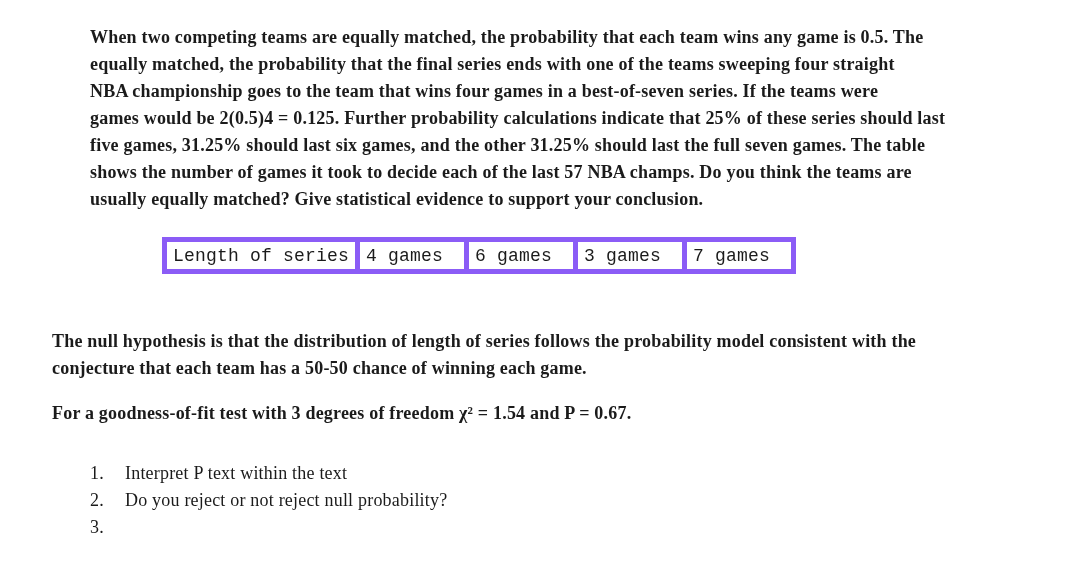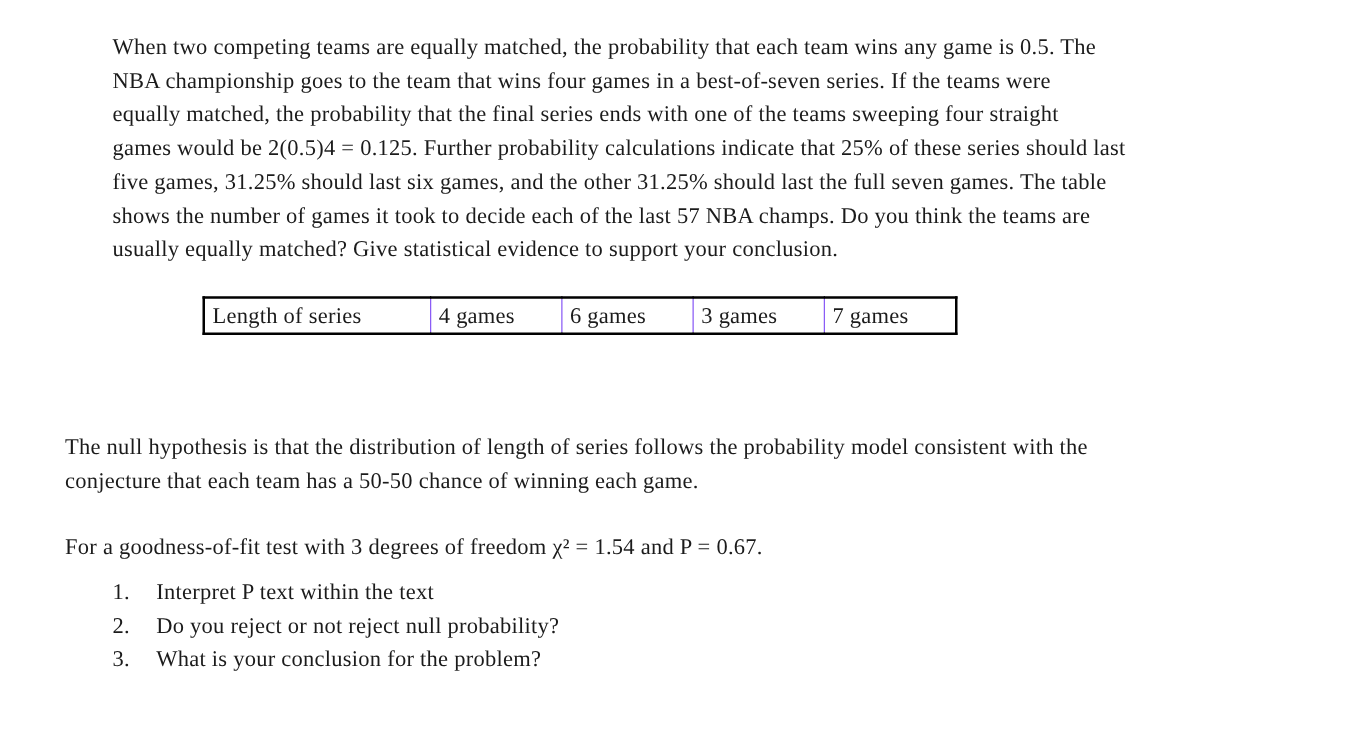--- a/index.html
+++ b/index.html
@@ -15,39 +15,41 @@
     font-family: "Liberation Serif", "DejaVu Serif", serif;
     font-size: 18px;
     color: #1b1b1b;
     letter-spacing: 0.2px;
     overflow: hidden;
   }
   .para { position: absolute; }
   .line {
     white-space: nowrap;
     line-height: 27px;
+    font-weight: bold;
   }
   .para-intro  { left: 90px; top: 24px; }
-  .para-hypothesis { left: 52px; top: 328px; margin-top: 16px; }
-  .para-test   { left: 52px; top: 424px; }
+  .para-hypothesis { left: 52px; top: 328px; }
+  .para-test   { left: 52px; top: 400px; }
 
   table.series-table {
     position: absolute;
     left: 162px;
     top: 237px;
     border-collapse: collapse;
     border: 2px solid #000000;
     font-size: 18px;
     color: #1b1b1b;
   }
   table.series-table td {
-    border: 1px solid #8b5cf6;
+    border: 5px solid #8b5cf6;
     height: 27px;
     padding: 0 6px;
     white-space: nowrap;
+    font-family: Liberation Mono, monospace;
   }
   td.label-cell { width: 168px; text-align: left; }
   td.num-cell   { width: 92px;  text-align: left; }
 
   .questions {
     position: absolute;
     left: 90px;
     top: 460px;
   }
   .question-item {
@@ -61,22 +63,22 @@
     margin-right: 13px;
   }
 </style>
 </head>
 <body>
 
 <div class="page">
 
   <div class="para para-intro">
     <div class="line">When two competing teams are equally matched, the probability that each team wins any game is 0.5. The</div>
+    <div class="line">equally matched, the probability that the final series ends with one of the teams sweeping four straight</div>
     <div class="line">NBA championship goes to the team that wins four games in a best-of-seven series. If the teams were</div>
-    <div class="line">equally matched, the probability that the final series ends with one of the teams sweeping four straight</div>
     <div class="line">games would be 2(0.5)4 = 0.125. Further probability calculations indicate that 25% of these series should last</div>
     <div class="line">five games, 31.25% should last six games, and the other 31.25% should last the full seven games. The table</div>
     <div class="line">shows the number of games it took to decide each of the last 57 NBA champs. Do you think the teams are</div>
     <div class="line">usually equally matched? Give statistical evidence to support your conclusion.</div>
   </div>
 
   <table class="series-table">
     <tbody>
       <tr>
         <td class="label-cell">Length of series</td>
@@ -101,17 +103,16 @@
     <div class="question-item">
       <span class="q-number">1.</span>
       <span class="q-text">Interpret P text within the text</span>
     </div>
     <div class="question-item">
       <span class="q-number">2.</span>
       <span class="q-text">Do you reject or not reject null probability?</span>
     </div>
     <div class="question-item">
       <span class="q-number">3.</span>
-      <span class="q-text">What is your conclusion for the problem?</span>
     </div>
   </div>
 
 </div>
 
 </body></html>

